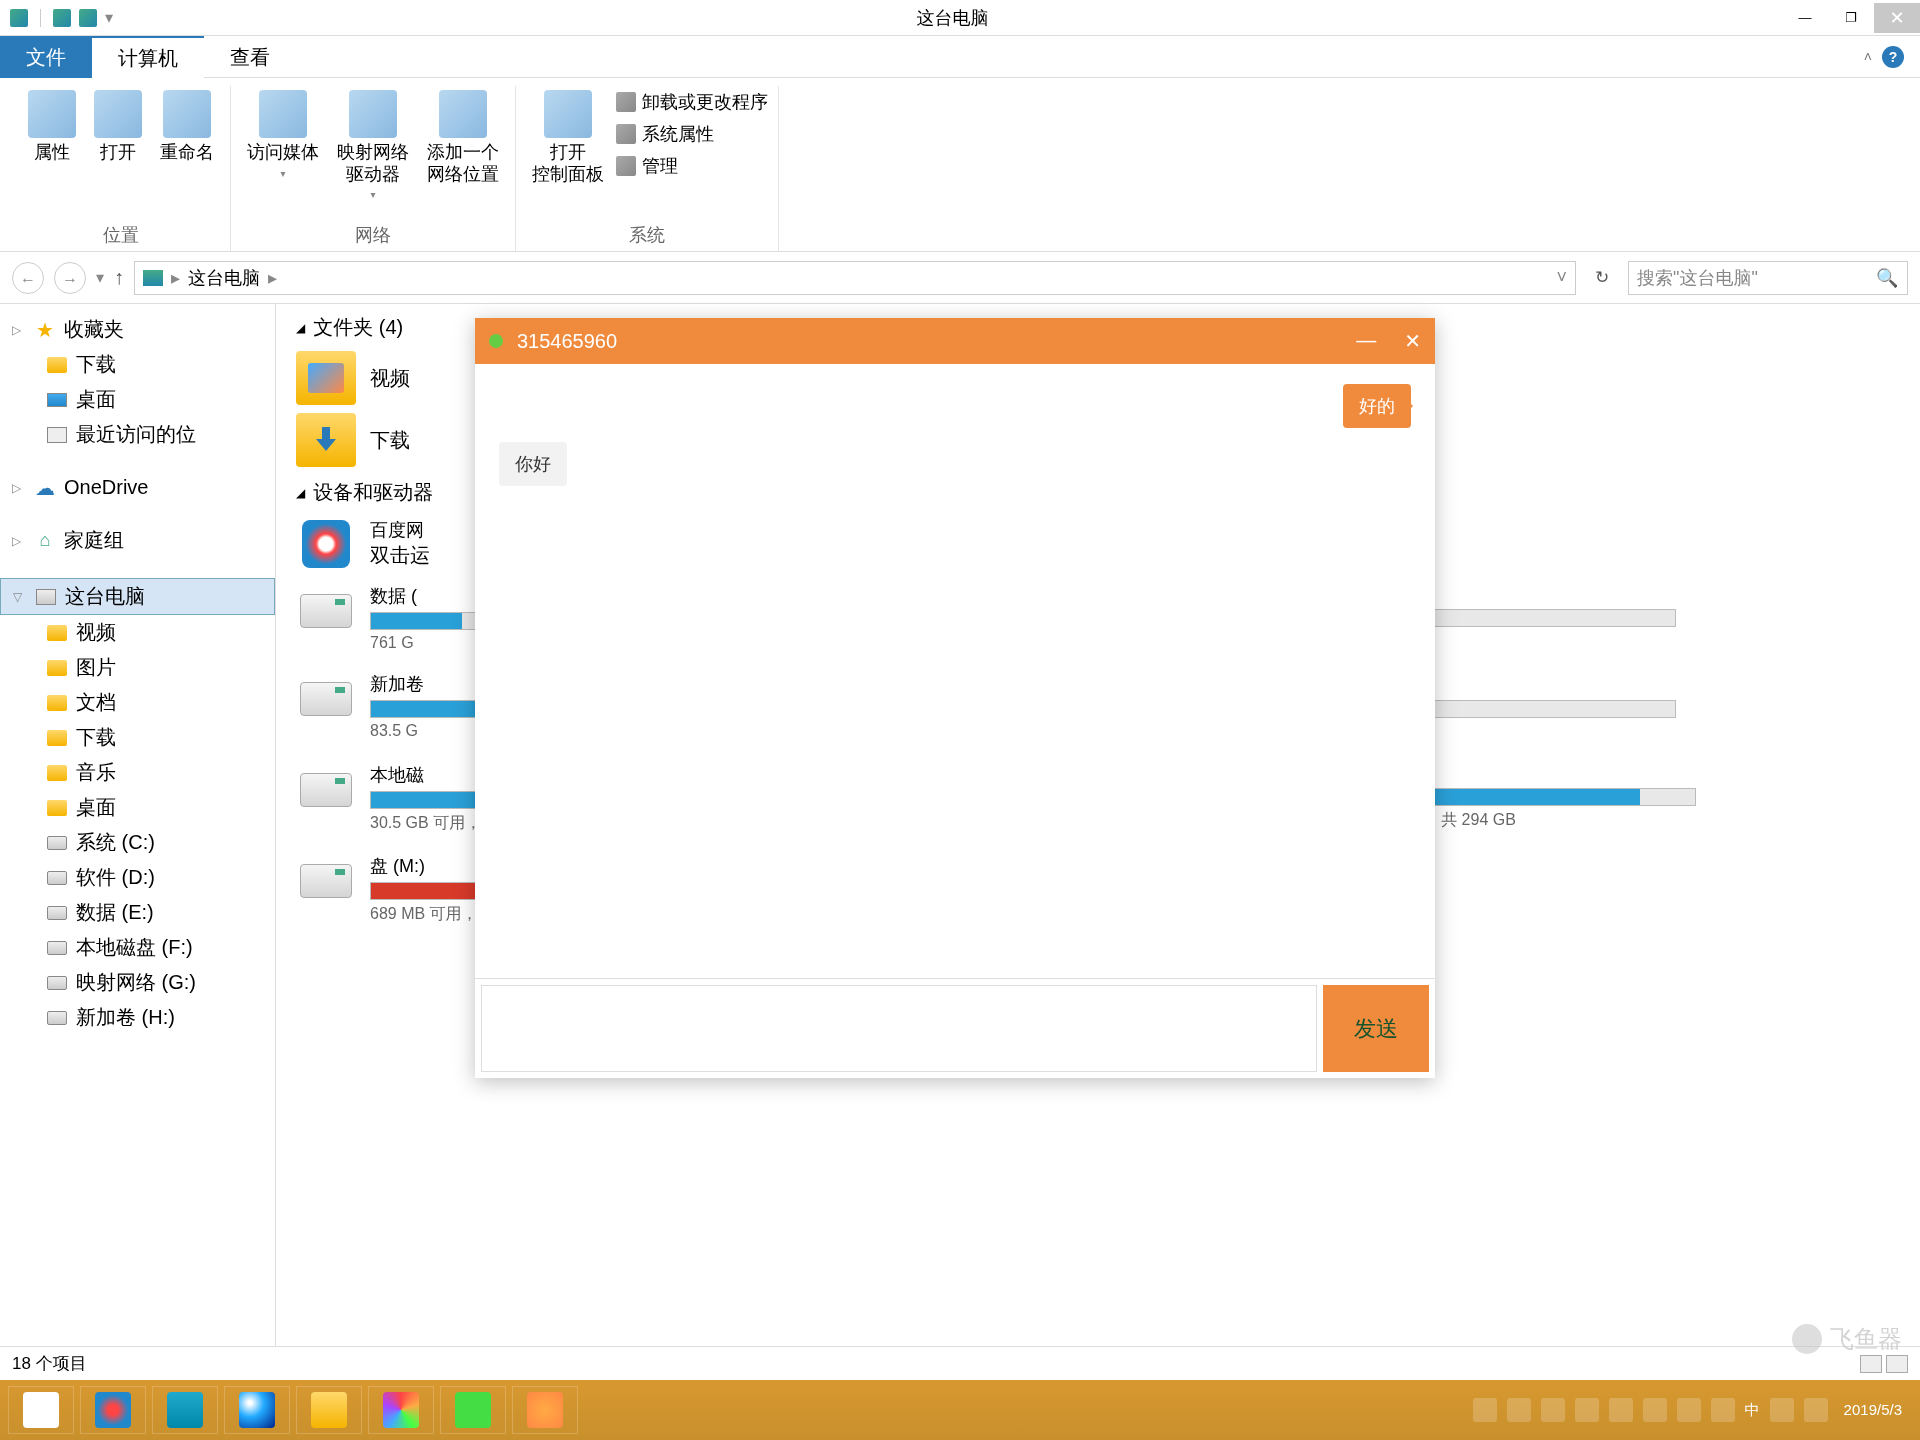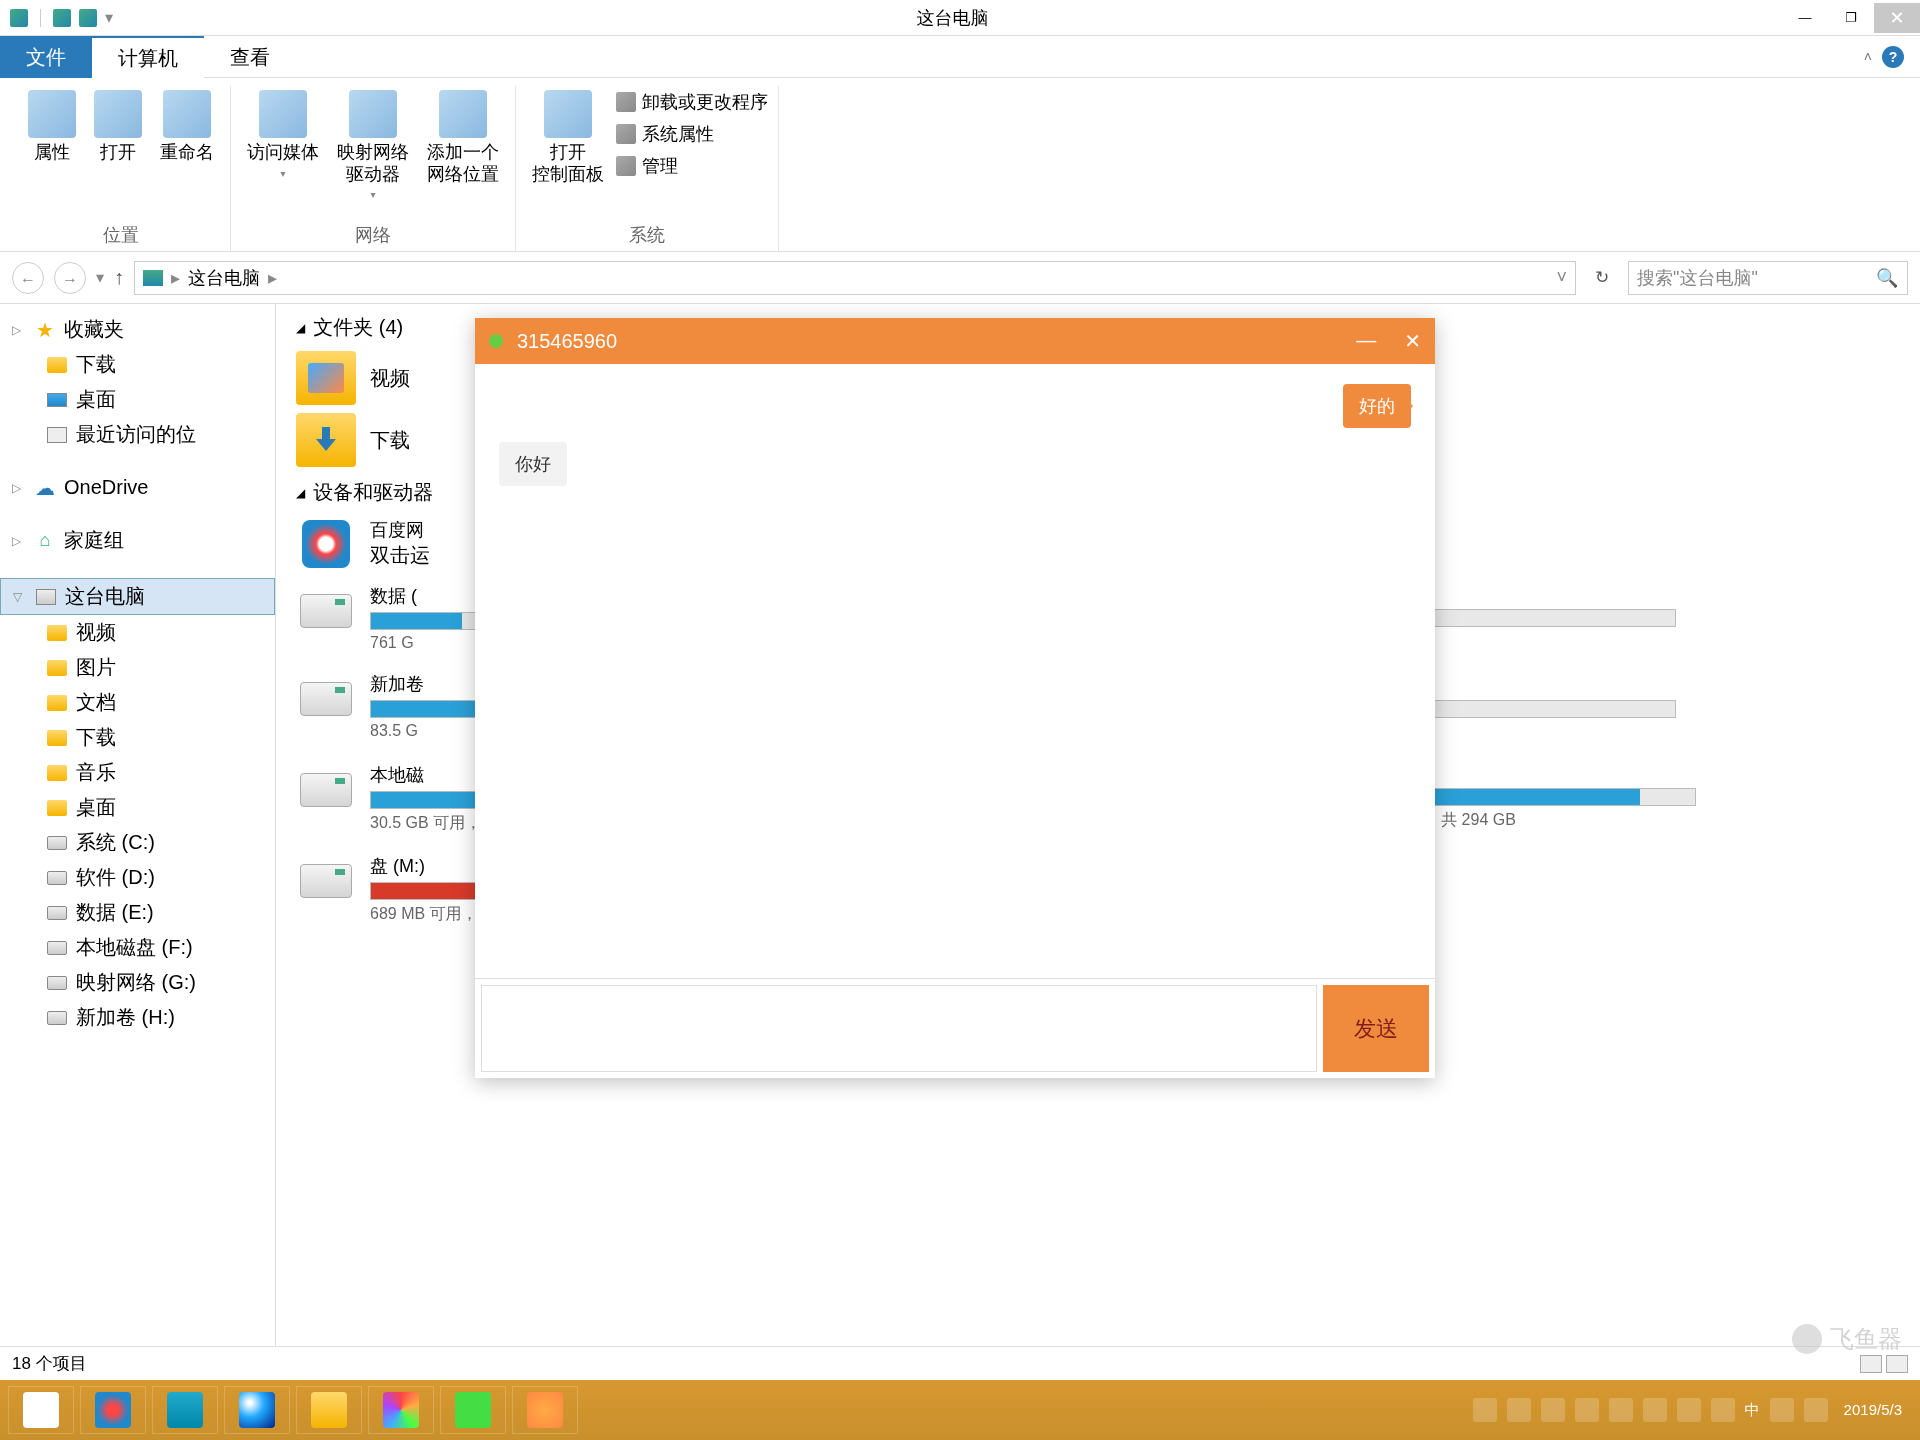--- a/index.html
+++ b/index.html
@@ -121,21 +121,21 @@
 .chat .cbody { flex: 1; padding: 20px 24px; position: relative; }
 .chat .ctime { text-align: center; color: #bbb; font-size: 17px; margin-bottom: 20px; }
 .chat .bubble { display: inline-block; padding: 10px 16px; border-radius: 4px; font-size: 18px; }
 .chat .bubble.in { background: #f2f2f2; color: #333; }
 .chat .brow { display: flex; margin-bottom: 14px; }
 .chat .brow.right { justify-content: flex-end; }
 .chat .bubble.out { background: #f08a3c; color: #fff; position: relative; }
 .chat .bubble.out::after { content: ""; position: absolute; right: -8px; top: 50%; margin-top: -6px; border: 6px solid transparent; border-left-color: #f08a3c; }
 .chat .cinput { height: 100px; border-top: 1px solid #ddd; display: flex; }
 .chat .cinput .cfield { flex: 1; border: 1px solid #ddd; margin: 6px; }
-.chat .cinput .csend { width: 106px; background: #f08a3c; color: #7f1d1d; display: flex; align-items: center; justify-content: center; font-size: 22px; margin: 6px 6px 6px 0; }
+.chat .cinput .csend { width: 106px; background: #f08a3c; color: #14532d; display: flex; align-items: center; justify-content: center; font-size: 22px; margin: 6px 6px 6px 0; }
 
 
 .wm { position: absolute; right: 18px; bottom: 85px; color: rgba(200,200,200,0.8); font-size: 24px; display: flex; align-items: center; gap: 8px; }
 .wm .wic { width: 30px; height: 30px; border-radius: 50%; background: rgba(200,200,200,0.6); }
 
 
 
 
 .titlebar { height: 36px; }
 .titlebar .title { font-size: 18px; }

